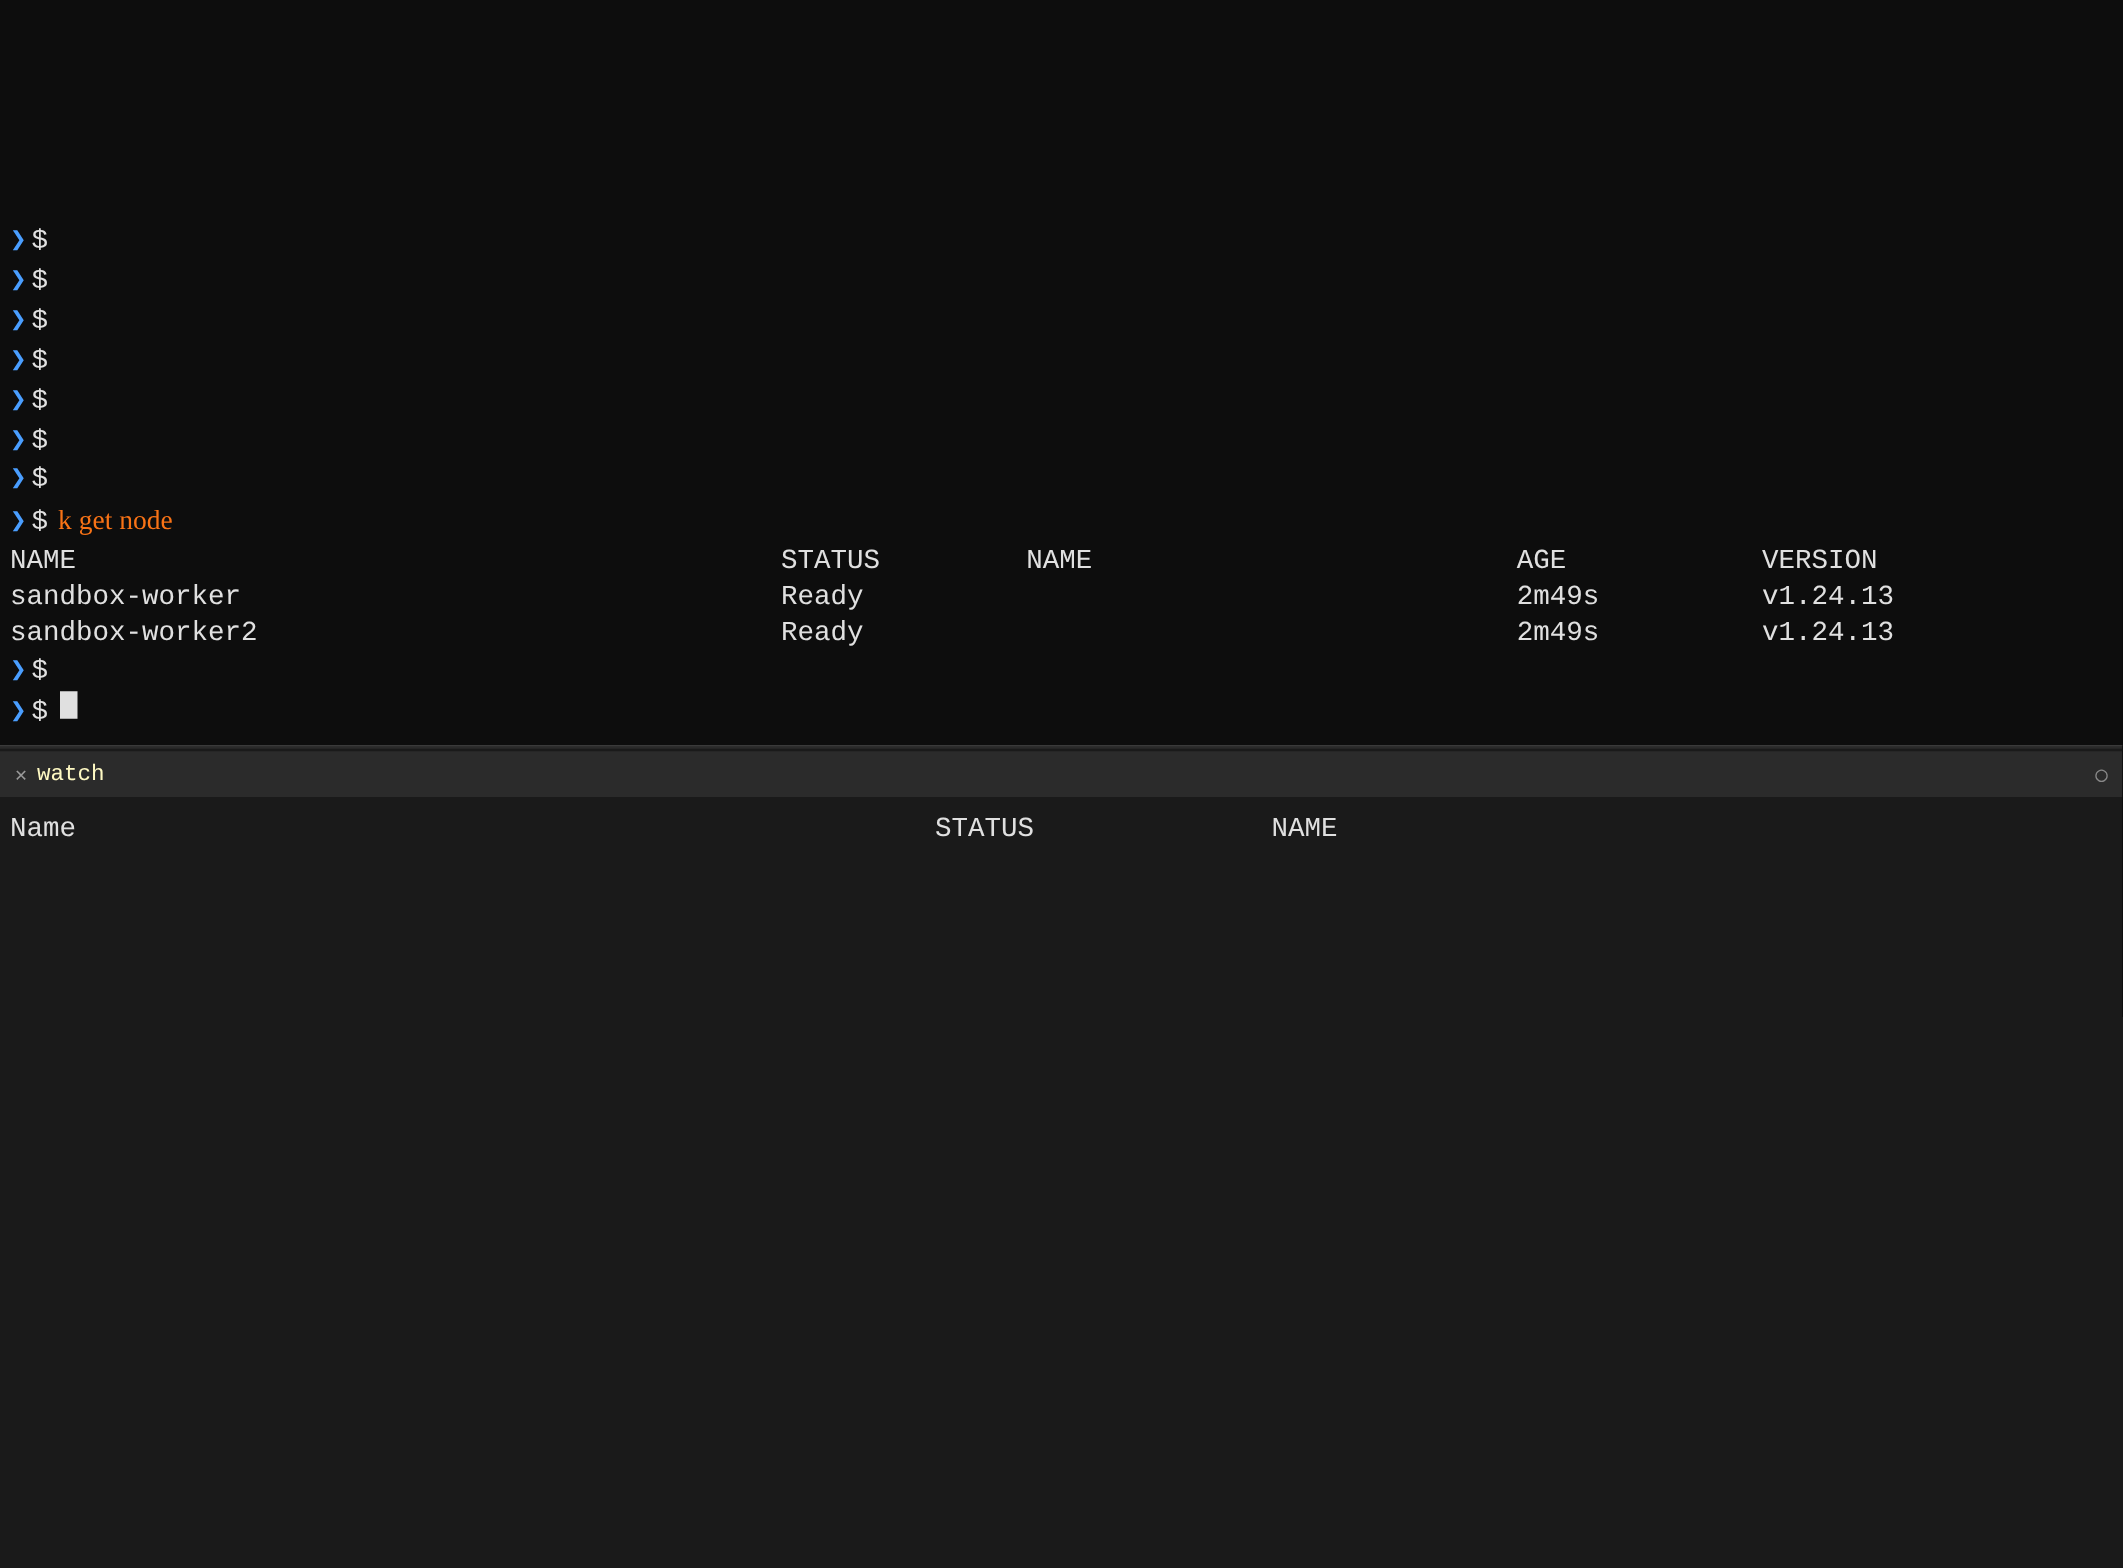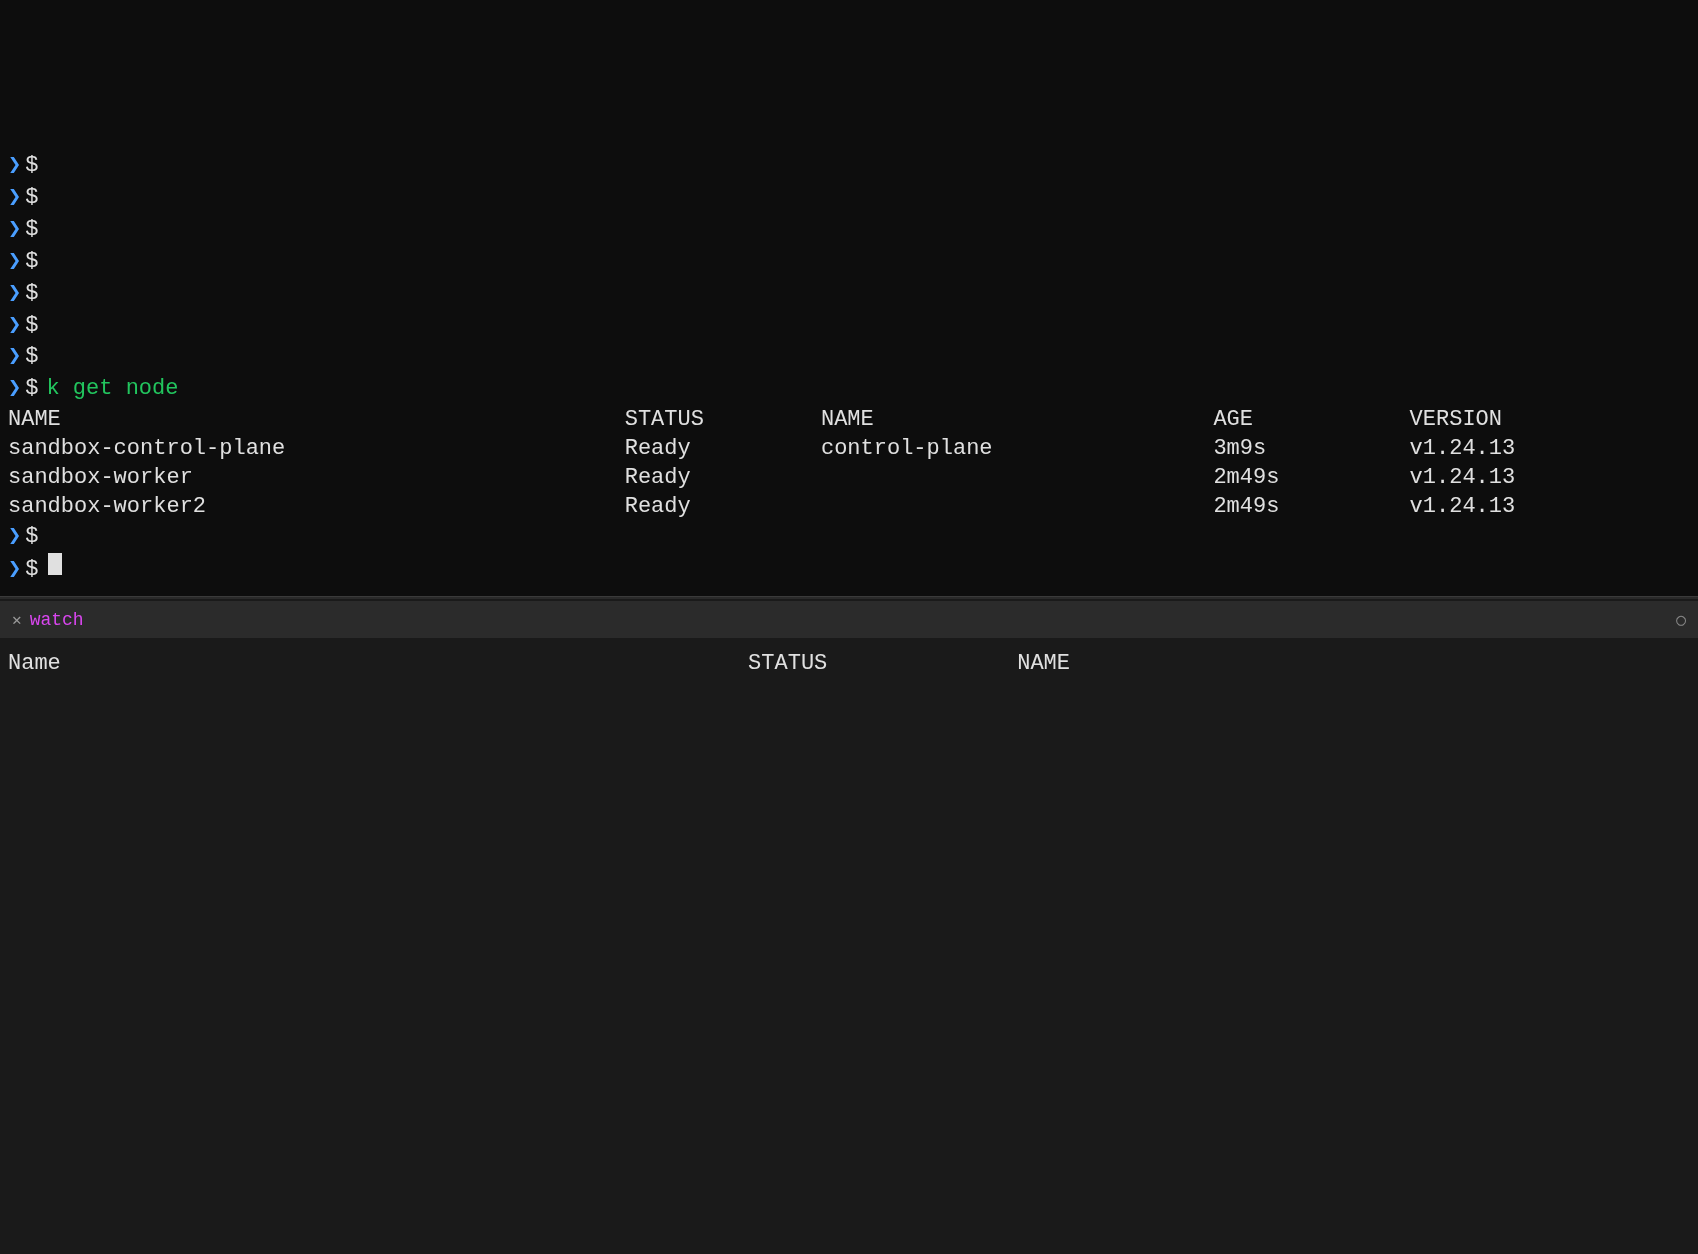--- a/index.html
+++ b/index.html
@@ -39,22 +39,23 @@
       font-weight: bold;
     }
 
     .prompt-dollar {
       color: #e0e0e0;
       font-size: 22px;
       margin-right: 8px;
     }
 
     .command-text {
-      color: #22c55e;
-      font-size: 22px;
+      color: #f97316;
+      font-size: 22px;
+      font-family: Liberation Serif, serif;
     }
 
     .terminal-output {
       padding: 0 8px;
     }
 
     .output-table {
       width: 100%;
       border-collapse: collapse;
     }
@@ -100,21 +101,21 @@
       border-top: 1px solid #1a1a1a;
     }
 
     .tab-close {
       color: #999;
       font-size: 16px;
       margin-right: 8px;
     }
 
     .tab-label {
-      color: #d946ef;
+      color: #fef9c3;
       font-size: 18px;
       font-family: 'Courier New', Courier, monospace;
     }
 
     .tab-right-btn {
       margin-left: auto;
       color: #888;
       font-size: 16px;
     }
 
@@ -194,27 +195,20 @@
       <thead>
         <tr>
           <th class="col-name">NAME</th>
           <th class="col-status">STATUS</th>
           <th class="col-roles">NAME</th>
           <th class="col-age">AGE</th>
           <th class="col-version">VERSION</th>
         </tr>
       </thead>
       <tbody id="node-table-body">
-      <tr>
-      <td class="col-name">sandbox-control-plane</td>
-      <td class="col-status">Ready</td>
-      <td class="col-roles">control-plane</td>
-      <td class="col-age">3m9s</td>
-      <td class="col-version">v1.24.13</td>
-    </tr>
           <tr>
       <td class="col-name">sandbox-worker</td>
       <td class="col-status">Ready</td>
       <td class="col-roles"><none></none></td>
       <td class="col-age">2m49s</td>
       <td class="col-version">v1.24.13</td>
     </tr>
           <tr>
       <td class="col-name">sandbox-worker2</td>
       <td class="col-status">Ready</td>

